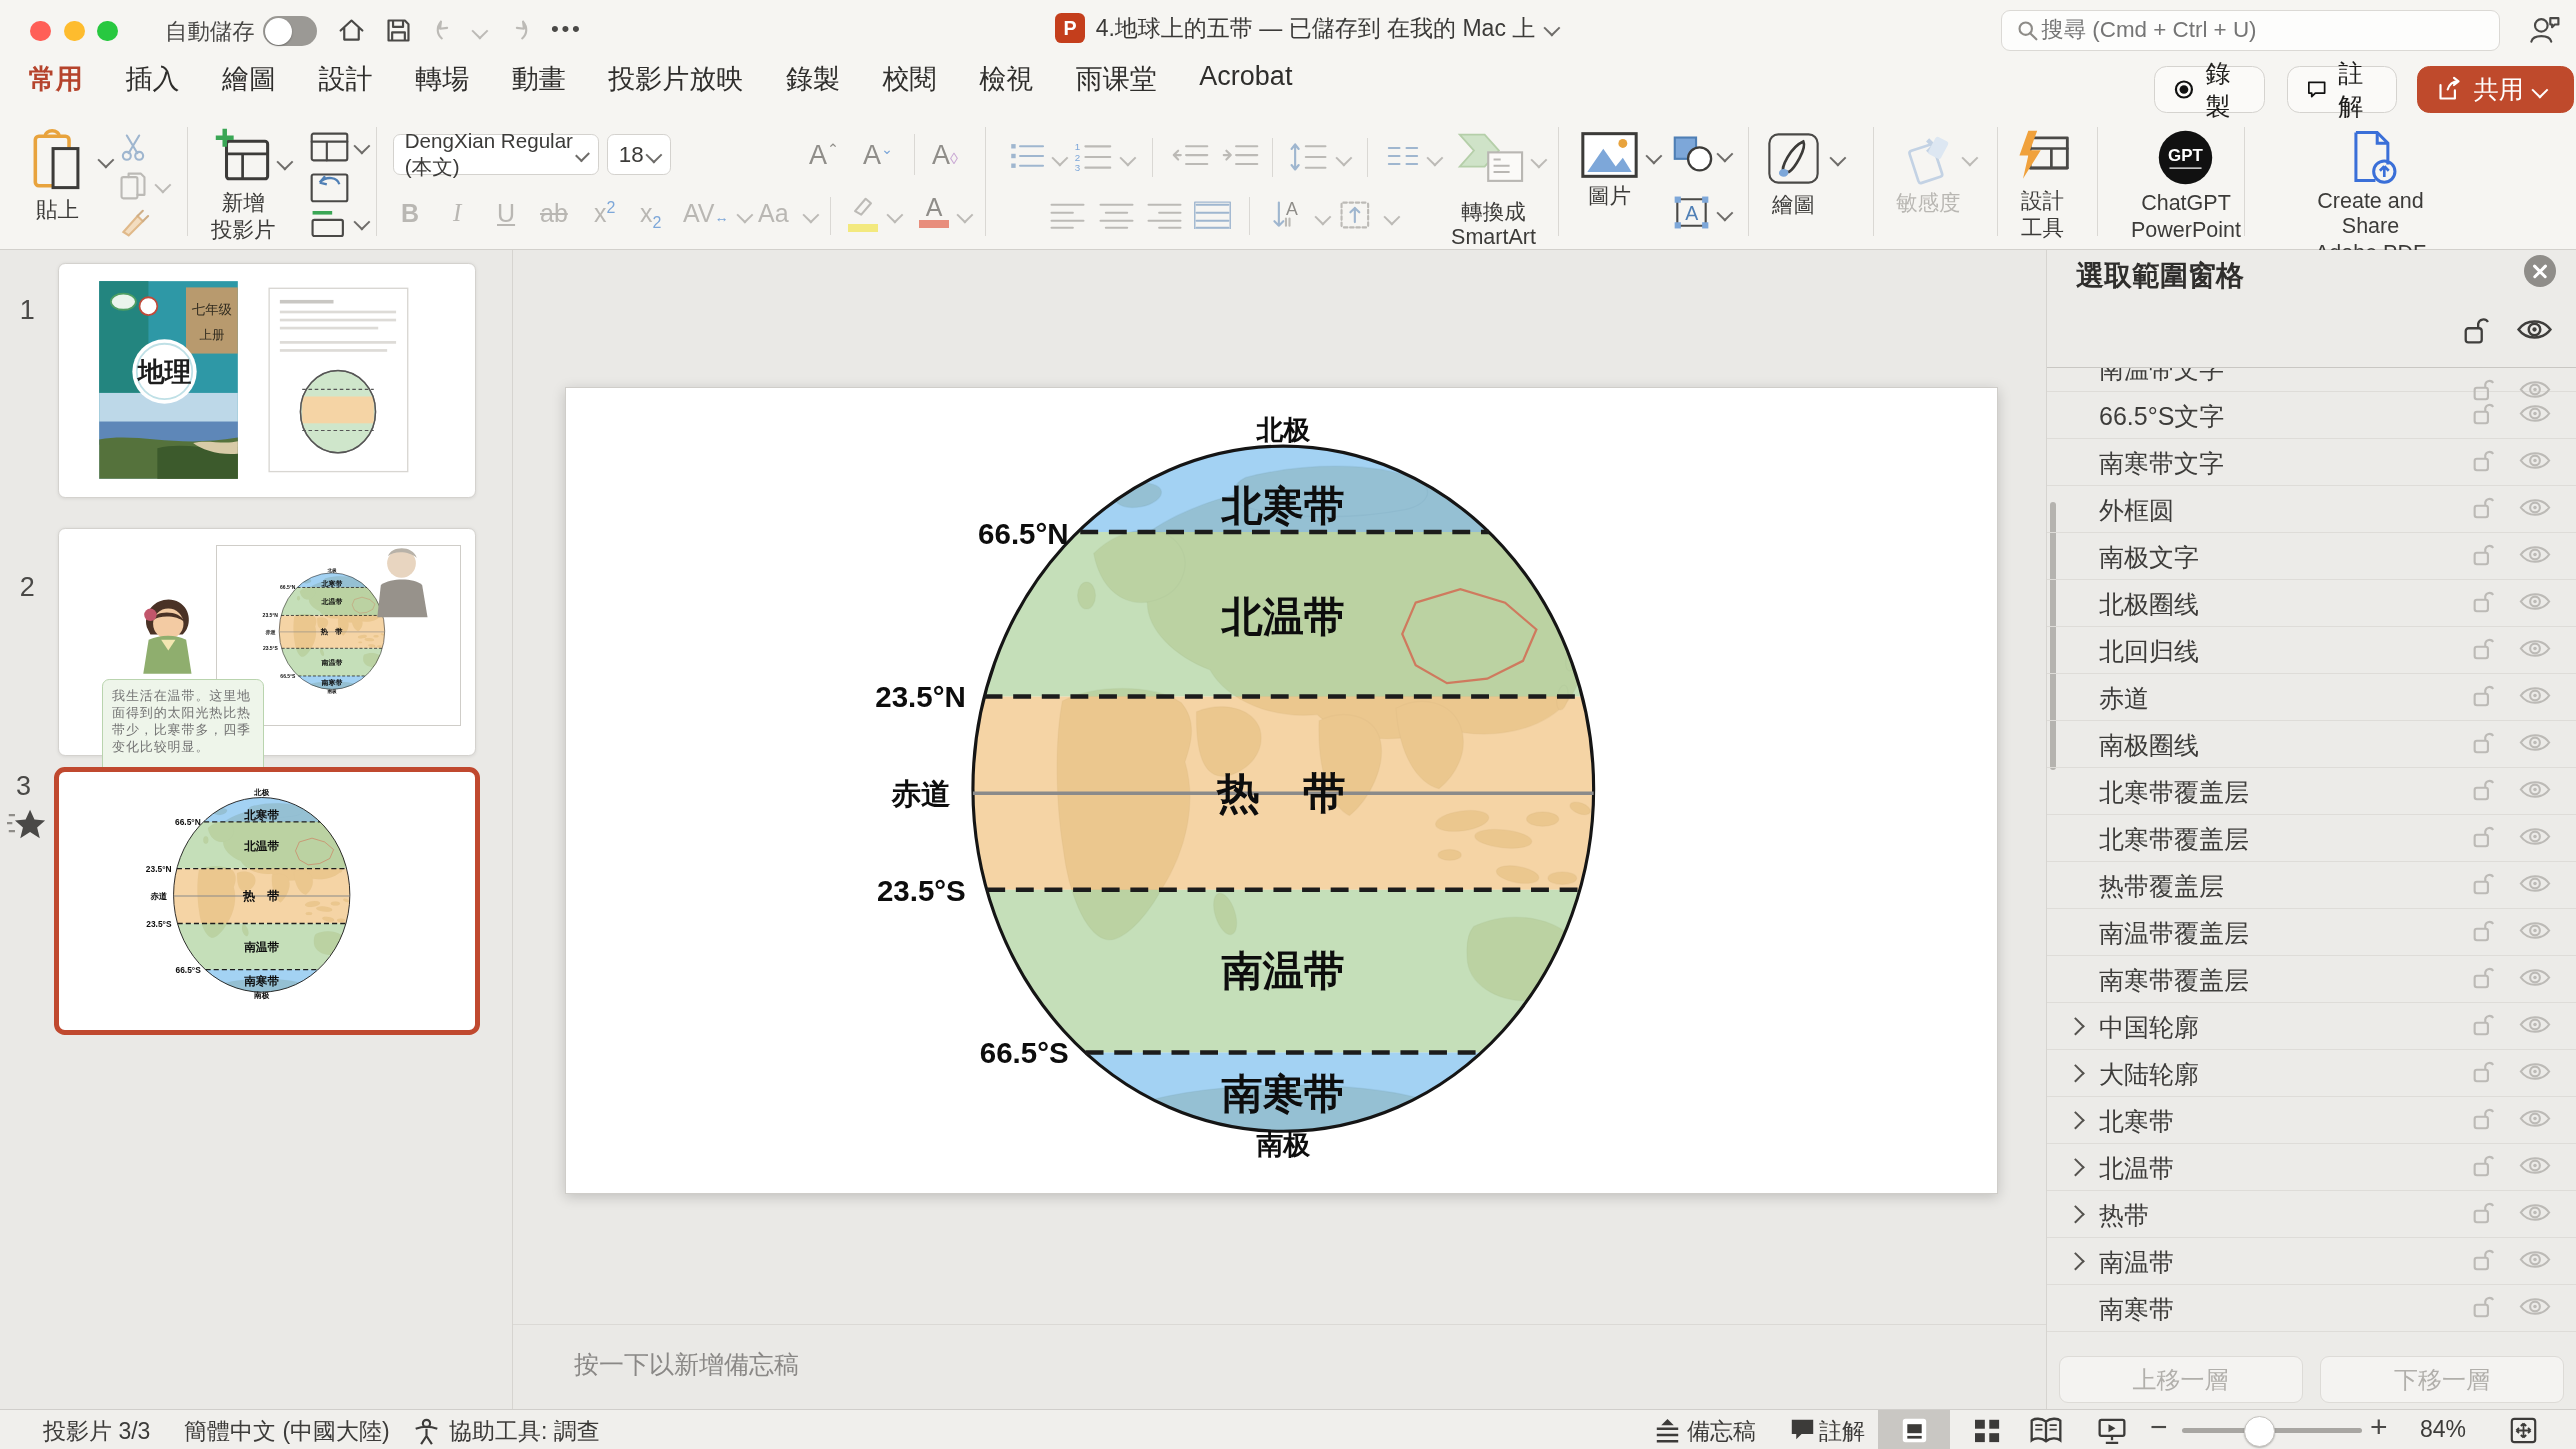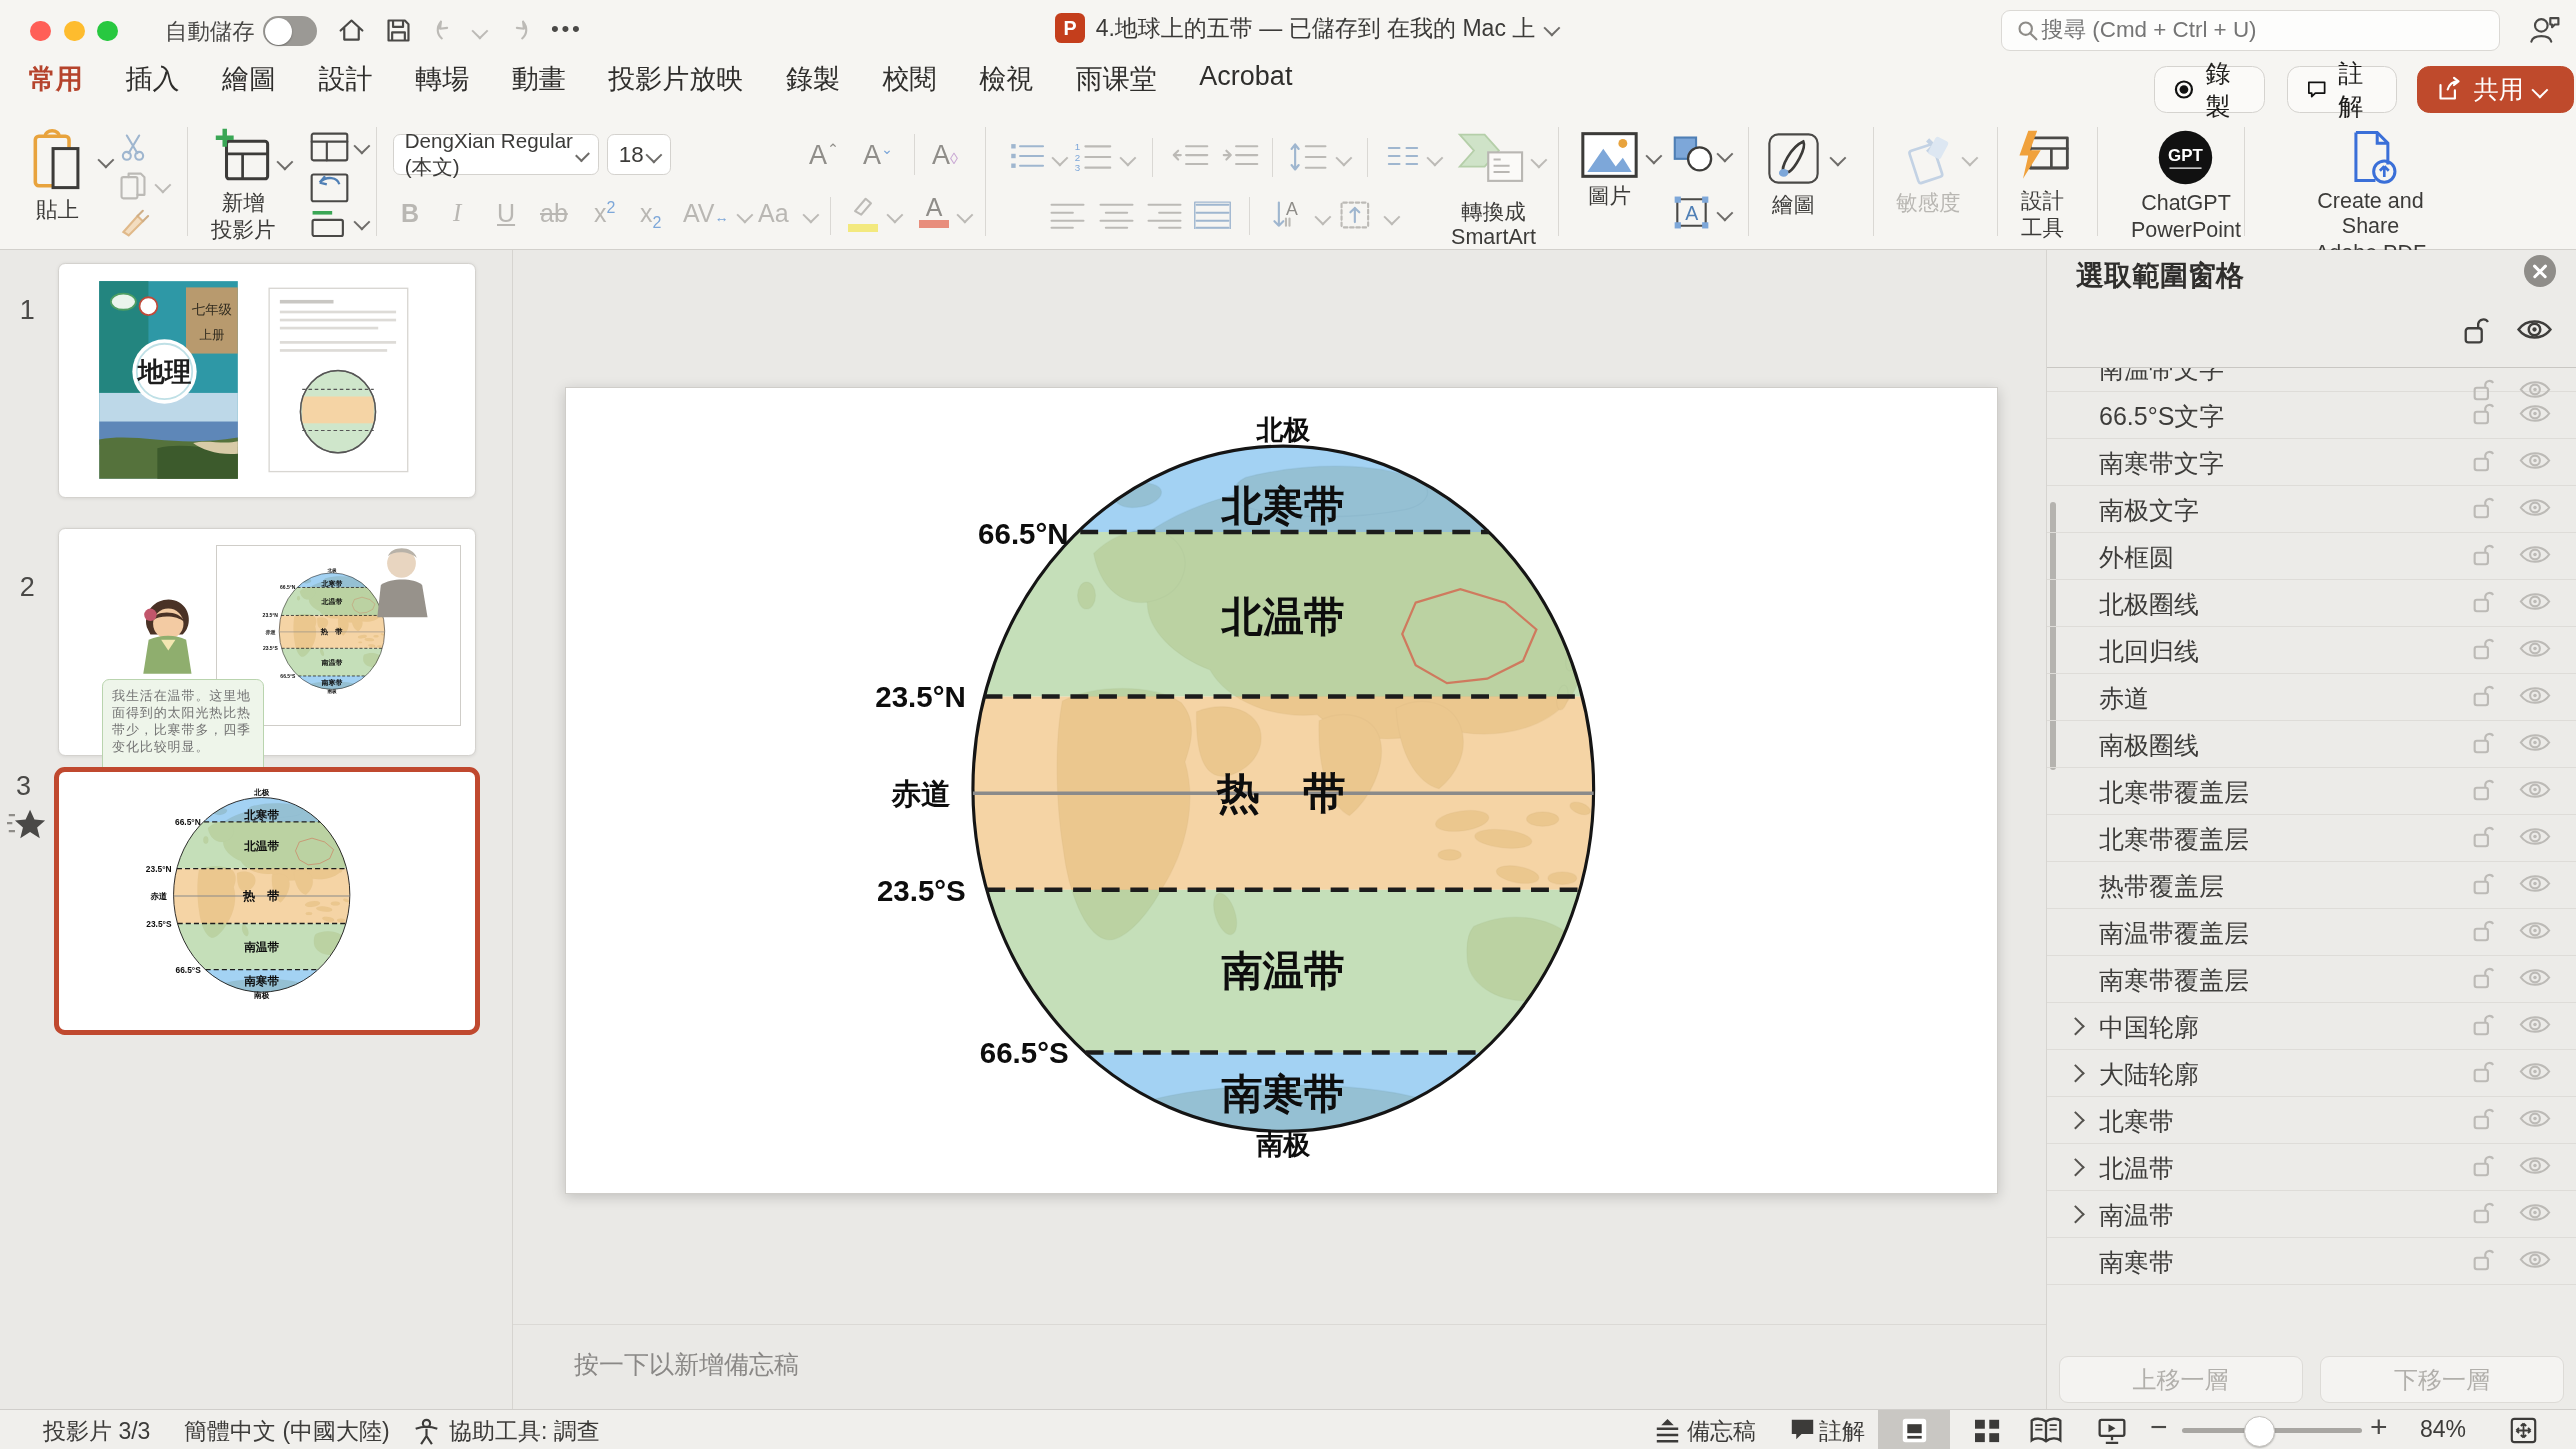--- a/index.html
+++ b/index.html
@@ -696,35 +696,35 @@
                   <path d="M15 13 v-4 a5 5 0 0 1 9 -1.5" fill="none" stroke="#bcbab6" stroke-width="2.4"></path>
                 </svg></span>
               <span><svg width="34" height="23" viewBox="0 0 38 26">
                   <path d="M3 13 C11 2 27 2 35 13 C27 24 11 24 3 13 Z" fill="none" stroke="#bcbab6" stroke-width="2.4"></path>
                   <circle cx="19" cy="13" r="5.5" fill="none" stroke="#bcbab6" stroke-width="2.4"></circle>
                   <circle cx="19" cy="13" r="2" fill="#bcbab6"></circle>
                 </svg></span>
             </span>
           </div>
           <div class="prow">
+            <span class="plabel">外框圆</span>
+            <span class="rowicons">
+              <span><svg width="23" height="27" viewBox="0 0 26 30">
+                  <rect x="3" y="13" width="15" height="13" rx="2.5" fill="none" stroke="#bcbab6" stroke-width="2.4"></rect>
+                  <path d="M15 13 v-4 a5 5 0 0 1 9 -1.5" fill="none" stroke="#bcbab6" stroke-width="2.4"></path>
+                </svg></span>
+              <span><svg width="34" height="23" viewBox="0 0 38 26">
+                  <path d="M3 13 C11 2 27 2 35 13 C27 24 11 24 3 13 Z" fill="none" stroke="#bcbab6" stroke-width="2.4"></path>
+                  <circle cx="19" cy="13" r="5.5" fill="none" stroke="#bcbab6" stroke-width="2.4"></circle>
+                  <circle cx="19" cy="13" r="2" fill="#bcbab6"></circle>
+                </svg></span>
+            </span>
+          </div>
+          <div class="prow">
             <span class="plabel">南极文字</span>
-            <span class="rowicons">
-              <span><svg width="23" height="27" viewBox="0 0 26 30">
-                  <rect x="3" y="13" width="15" height="13" rx="2.5" fill="none" stroke="#bcbab6" stroke-width="2.4"></rect>
-                  <path d="M15 13 v-4 a5 5 0 0 1 9 -1.5" fill="none" stroke="#bcbab6" stroke-width="2.4"></path>
-                </svg></span>
-              <span><svg width="34" height="23" viewBox="0 0 38 26">
-                  <path d="M3 13 C11 2 27 2 35 13 C27 24 11 24 3 13 Z" fill="none" stroke="#bcbab6" stroke-width="2.4"></path>
-                  <circle cx="19" cy="13" r="5.5" fill="none" stroke="#bcbab6" stroke-width="2.4"></circle>
-                  <circle cx="19" cy="13" r="2" fill="#bcbab6"></circle>
-                </svg></span>
-            </span>
-          </div>
-          <div class="prow">
-            <span class="plabel">外框圆</span>
             <span class="rowicons">
               <span><svg width="23" height="27" viewBox="0 0 26 30">
                   <rect x="3" y="13" width="15" height="13" rx="2.5" fill="none" stroke="#bcbab6" stroke-width="2.4"></rect>
                   <path d="M15 13 v-4 a5 5 0 0 1 9 -1.5" fill="none" stroke="#bcbab6" stroke-width="2.4"></path>
                 </svg></span>
               <span><svg width="34" height="23" viewBox="0 0 38 26">
                   <path d="M3 13 C11 2 27 2 35 13 C27 24 11 24 3 13 Z" fill="none" stroke="#bcbab6" stroke-width="2.4"></path>
                   <circle cx="19" cy="13" r="5.5" fill="none" stroke="#bcbab6" stroke-width="2.4"></circle>
                   <circle cx="19" cy="13" r="2" fill="#bcbab6"></circle>
                 </svg></span>
@@ -897,20 +897,35 @@
               <span><svg width="34" height="23" viewBox="0 0 38 26">
                   <path d="M3 13 C11 2 27 2 35 13 C27 24 11 24 3 13 Z" fill="none" stroke="#bcbab6" stroke-width="2.4"></path>
                   <circle cx="19" cy="13" r="5.5" fill="none" stroke="#bcbab6" stroke-width="2.4"></circle>
                   <circle cx="19" cy="13" r="2" fill="#bcbab6"></circle>
                 </svg></span>
             </span>
           </div>
           <div class="prow">
             <span class="chev-right"></span>
             <span class="plabel">北温带</span>
+            <span class="rowicons">
+              <span><svg width="23" height="27" viewBox="0 0 26 30">
+                  <rect x="3" y="13" width="15" height="13" rx="2.5" fill="none" stroke="#bcbab6" stroke-width="2.4"></rect>
+                  <path d="M15 13 v-4 a5 5 0 0 1 9 -1.5" fill="none" stroke="#bcbab6" stroke-width="2.4"></path>
+                </svg></span>
+              <span><svg width="34" height="23" viewBox="0 0 38 26">
+                  <path d="M3 13 C11 2 27 2 35 13 C27 24 11 24 3 13 Z" fill="none" stroke="#bcbab6" stroke-width="2.4"></path>
+                  <circle cx="19" cy="13" r="5.5" fill="none" stroke="#bcbab6" stroke-width="2.4"></circle>
+                  <circle cx="19" cy="13" r="2" fill="#bcbab6"></circle>
+                </svg></span>
+            </span>
+          </div>
+          <div class="prow">
+            <span class="chev-right"></span>
+            <span class="plabel">热带</span>
             <span class="rowicons">
               <span><svg width="23" height="27" viewBox="0 0 26 30">
                   <rect x="3" y="13" width="15" height="13" rx="2.5" fill="none" stroke="#bcbab6" stroke-width="2.4"></rect>
                   <path d="M15 13 v-4 a5 5 0 0 1 9 -1.5" fill="none" stroke="#bcbab6" stroke-width="2.4"></path>
                 </svg></span>
               <span><svg width="34" height="23" viewBox="0 0 38 26">
                   <path d="M3 13 C11 2 27 2 35 13 C27 24 11 24 3 13 Z" fill="none" stroke="#bcbab6" stroke-width="2.4"></path>
                   <circle cx="19" cy="13" r="5.5" fill="none" stroke="#bcbab6" stroke-width="2.4"></circle>
                   <circle cx="19" cy="13" r="2" fill="#bcbab6"></circle>
                 </svg></span>

